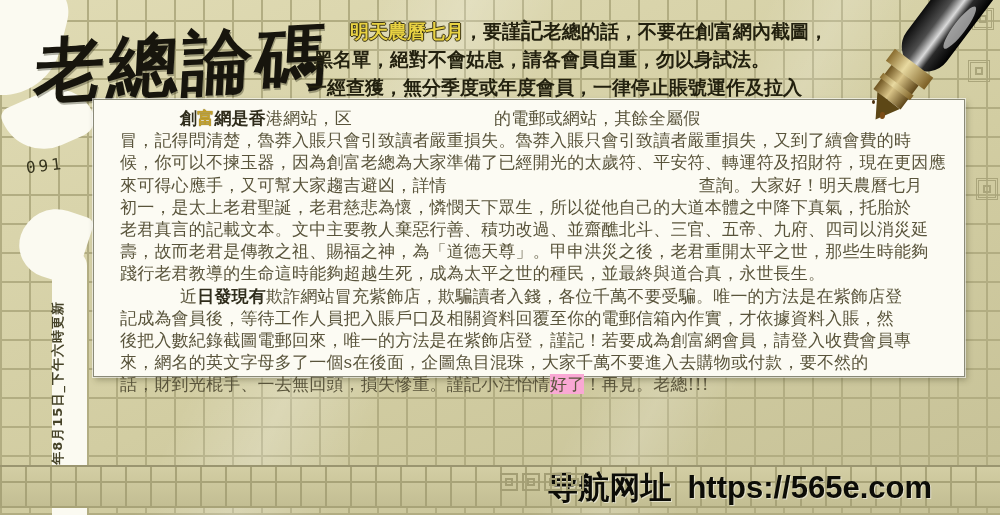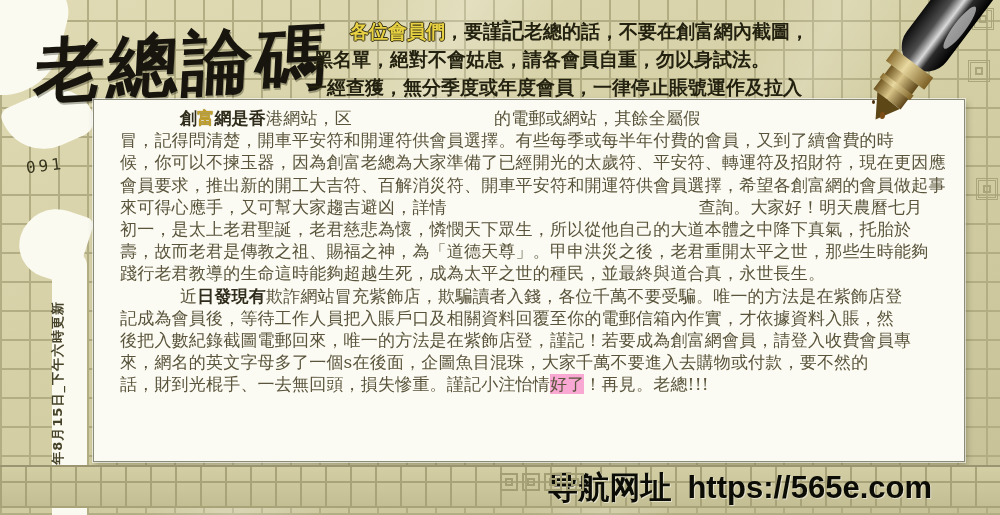--- a/index.html
+++ b/index.html
@@ -66,21 +66,21 @@
     font-family:"DejaVu Sans", sans-serif;
   }
 
   
   .gk { position:absolute; width:22px; height:22px; border:3px double #aaa57b; z-index:1; }
   .gk::after { content:""; position:absolute; inset:4px; border:2px solid #aaa57b; }
   .gk1 { right:6px; top:8px; } .gk2 { right:2px; top:178px; } .gk3 { right:10px; top:60px; }
 
   
   .panel {
-    position:absolute; left:93px; top:99px; width:872px; height:363px; z-index:5;
+    position:absolute; left:93px; top:99px; width:872px; height:278px; z-index:5;
     background:#fcfbf3; border:1px solid #8a8a78;
     box-shadow:0 0 0 1px rgba(255,255,255,.6), 2px 3px 6px rgba(60,60,30,.35);
     padding:7px 26px 0 26px;
     color:#59543b; font-size:17px; line-height:22.2px;
   }
   .panel .t-line { white-space:nowrap; letter-spacing:0.2px; }
   .panel .b { font-weight:bold; color:#2f2c1b; }
   .panel .y { font-weight:bold; color:#c2a02c; text-shadow:0 0 1px #6a5a14; }
   .panel .hl { background:#f9a8d4; }
   .gap { display:inline-block; }
@@ -118,21 +118,21 @@
   <div class="decor-corner"></div>
   <div class="decor-arm"></div>
   <div class="decor-knee"></div>
   <div class="decor-bar"></div>
 
   <div class="issue-num">091</div>
   <div class="update-date">2023年8月15日_下午六時更新</div>
 
   <h1 class="title">老總論碼</h1>
   <div class="notice">
-      <div class="t-line" style="padding-left: 52px;"><span class="hl-yellow">各位會員們</span><span>，要謹</span><span class="big-bold">記</span><span>老總的話，不要在創富網內截圖，</span></div>
+      <div class="t-line" style="padding-left: 52px;"><span class="hl-yellow">明天農曆七月</span><span>，要謹</span><span class="big-bold">記</span><span>老總的話，不要在創富網內截圖，</span></div>
       <div class="t-line" style="padding-left: 16px;"><span>黑名單，絕對不會姑息，請各會員自重，</span><span class="bold">勿以身試法</span><span>。</span></div>
       <div class="t-line" style="padding-left: 10px;"><span>一經查獲，無分季度或年度會員，一律停止賬號運作及拉入</span></div>
     </div>
 
   <svg class="pen" width="215" height="150" viewBox="0 0 215 150">
     <defs>
       <linearGradient id="capGrad" x1="0" y1="0" x2="1" y2="0">
         <stop offset="0" stop-color="#0c0c0c"></stop>
           <stop offset="0.35" stop-color="#4d4d4d"></stop>
         <stop offset="0.55" stop-color="#dadada"></stop>
@@ -158,25 +158,25 @@
       <rect x="142" y="112" width="38" height="6" fill="url(#goldGrad)"></rect>
       <polygon points="149,131 177,131 164,154" fill="#5d4716"></polygon>
     </g>
   </svg>
   <div class="ink-dot"></div>
   <div class="ink-dot2"></div>
 
   <div class="panel">
     <div>
         <div class="t-line" style="padding-left: 60px;"><span class="b">創</span><span class="y">富</span><span class="b">網</span><span class="b">是</span><span class="b">香</span><span>港網站，区</span><span class="gap" style="width: 142px;">&nbsp;</span><span>的電郵或網站，其餘全屬假</span></div>
-        <div class="t-line"><span>冒，記得問清楚，開車平安符和開運符供會員選擇。有些每季或每半年付費的會員，又到了續會費的時</span></div>
+        <div class="t-line"><span>冒，記得問清楚，魯莽入賬只會引致讀者嚴重損失。魯莽入賬只會引致讀者嚴重損失，又到了續會費的時</span></div>
         <div class="t-line"><span>候，你可以不揀玉器，因為創富老總為大家準備了已經開光的太歲符、平安符、轉運符及招財符，現在更因應</span></div>
-        <div class="t-line"><span>會員要求，推出新的開工大吉符、百解消災符、開車平安符和開運符供會員選擇，希望各創富網的會員做起事</span></div>
         <div class="t-line"><span>來可得心應手，又可幫大家趨吉避凶，詳情</span><span class="gap" style="width: 252px;">&nbsp;</span><span>查詢。大家好！明天農曆七月</span></div>
         <div class="t-line"><span>初一，是太上老君聖誕，老君慈悲為懷，憐憫天下眾生，所以從他自己的大道本體之中降下真氣，托胎於</span></div>
+        <div class="t-line"><span>老君真言的記載文本。文中主要教人棄惡行善、積功改過、並齋醮北斗、三官、五帝、九府、四司以消災延</span></div>
         <div class="t-line"><span>壽，故而老君是傳教之祖、賜福之神，為「道德天尊」。甲申洪災之後，老君重開太平之世，那些生時能夠</span></div>
         <div class="t-line"><span>踐行老君教導的生命這時能夠超越生死，成為太平之世的種民，並最終與道合真，永世長生。</span></div>
         <div class="t-line" style="padding-left: 60px;"><span>近</span><span class="b">日</span><span class="b">發現</span><span class="b">有</span><span>欺詐網站冒充紫飾店，欺騙讀者入錢，各位千萬不要受騙。唯一的方法是在紫飾店登</span></div>
         <div class="t-line"><span>記成為會員後，等待工作人員把入賬戶口及相關資料回覆至你的電郵信箱內作實，才依據資料入賬，然</span></div>
         <div class="t-line"><span>後把入數紀錄截圖電郵回來，唯一的方法是在紫飾店登，謹記！若要成為創富網會員，請登入收費會員專</span></div>
         <div class="t-line"><span>來，網名的英文字母多了一個s在後面，企圖魚目混珠，大家千萬不要進入去購物或付款，要不然的</span></div>
         <div class="t-line"><span>話，財到光棍手、一去無回頭，損失慘重。謹記小注怡情</span><span class="hl">好了</span><span>！再見。老總!!!</span></div>
       </div>
   </div>
 

